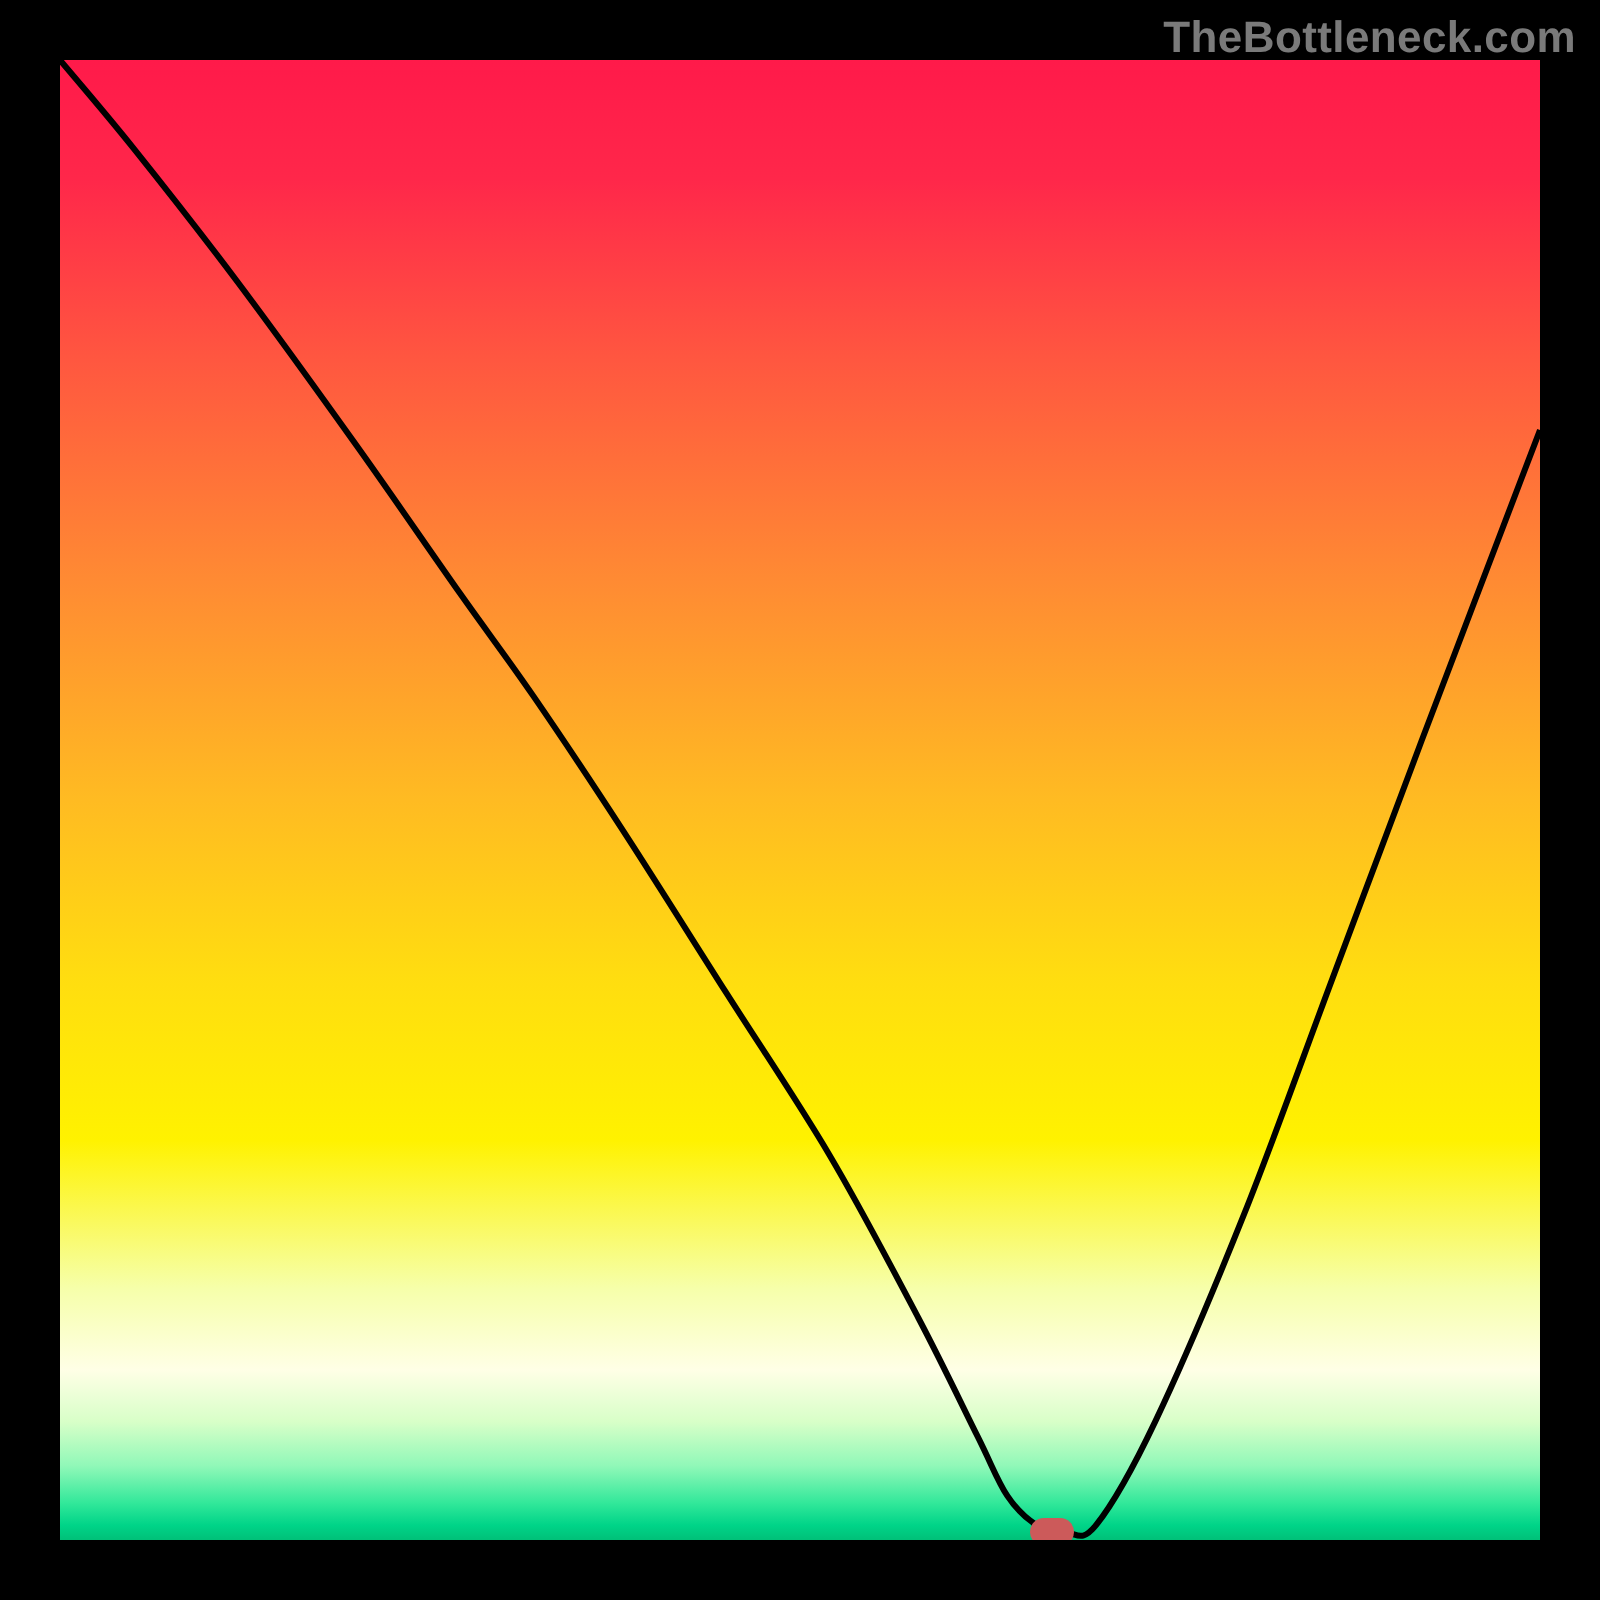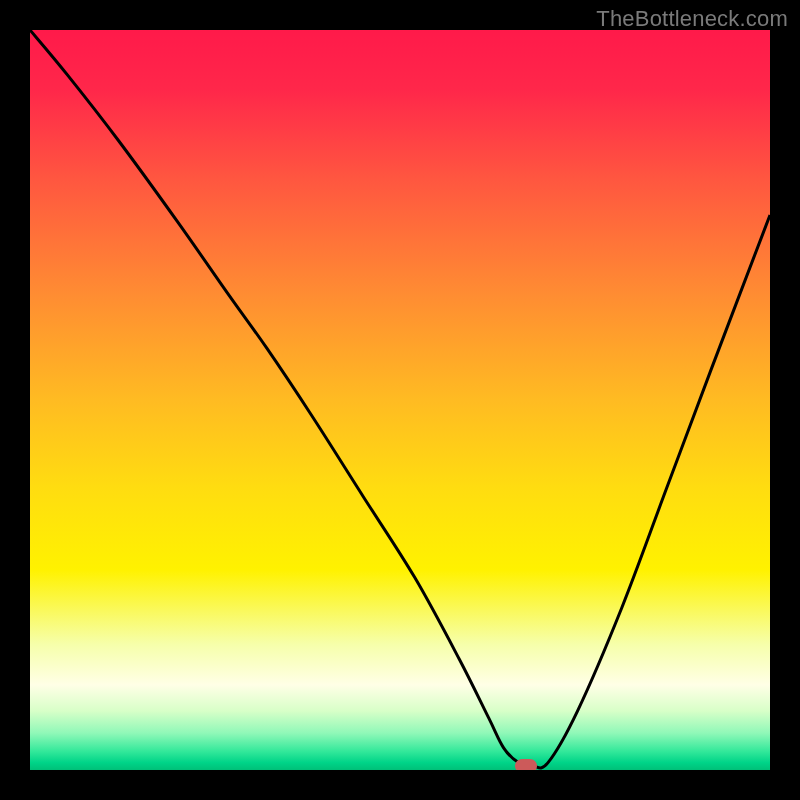--- a/index.html
+++ b/index.html
@@ -43,21 +43,21 @@
     height: 14px;
     border-radius: 7px;
     transform: translate(-50%, -50%);
   }
   .watermark {
     position: absolute;
     top: 6px;
     right: 12px;
     color: #7a7a7a;
     font-size: 22px;
-    font-weight: 400;
+    font-weight: 700;
     letter-spacing: 0.2px;
     user-select: none;
   }
 </style>
 </head>
 <body>
 
 <div class="frame">
 
   <div class="watermark">TheBottleneck.com</div>

